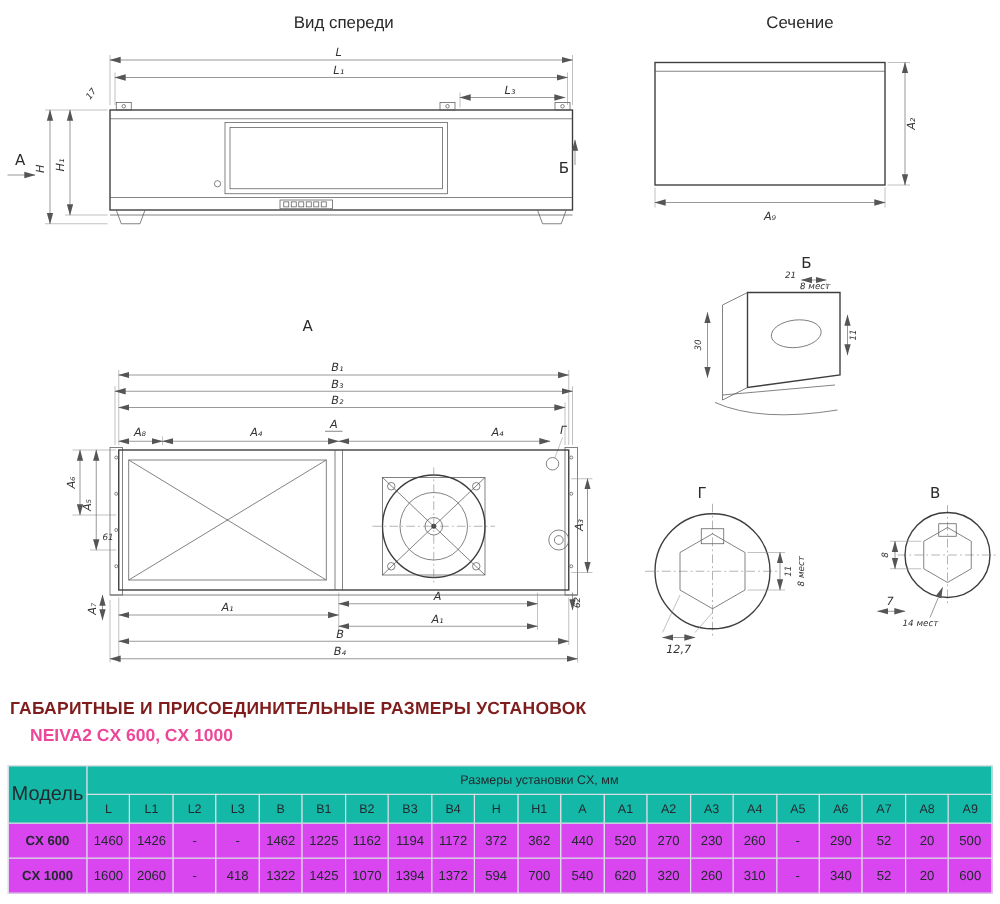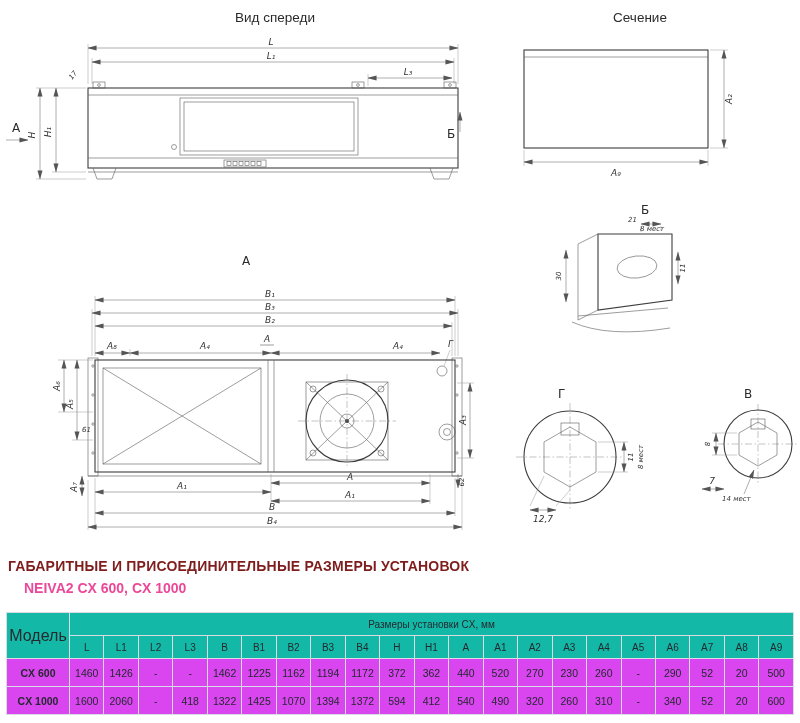--- a/index.html
+++ b/index.html
@@ -324,23 +324,23 @@
         <td>1600</td>
         <td>2060</td>
         <td>-</td>
         <td>418</td>
         <td>1322</td>
         <td>1425</td>
         <td>1070</td>
         <td>1394</td>
         <td>1372</td>
         <td>594</td>
-        <td>412</td>
+        <td>700</td>
         <td>540</td>
-        <td>490</td>
+        <td>620</td>
         <td>320</td>
         <td>260</td>
         <td>310</td>
         <td>-</td>
         <td>340</td>
         <td>52</td>
         <td>20</td>
         <td>600</td>
       </tr>
     </tbody>

